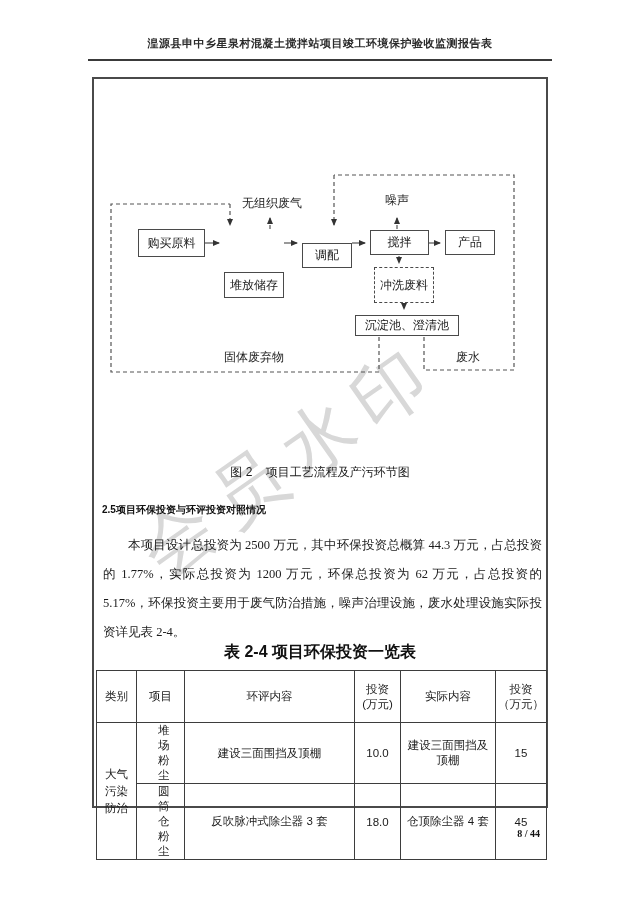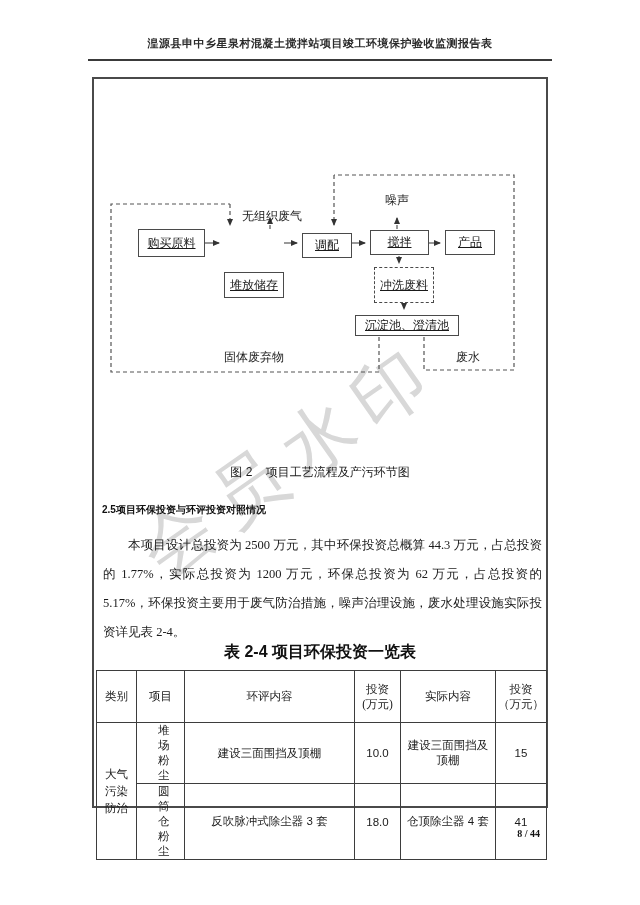--- a/index.html
+++ b/index.html
@@ -35,21 +35,21 @@
     position: absolute; left: 92px; top: 77px; width: 456px; height: 731px;
     border: 2px solid #4a4a4a; z-index: 1; background: transparent;
   }
 
   
   .flowchart { position: absolute; left: 0; top: 0; width: 456px; height: 320px; }
   .flowchart svg { position: absolute; left: 0; top: 0; }
   .fc-box {
     position: absolute; border: 1px solid #4a4a4a; background: #ffffff;
     display: flex; align-items: center; justify-content: center;
-    font-size: 12px; color: #1a1a1a; white-space: nowrap; z-index: 2; text-decoration: underline;
+    font-size: 12px; color: #1a1a1a; white-space: nowrap; z-index: 2;
   }
   .fc-box.dashed { border: 1px dashed #4a4a4a; }
   .fc-label {
     position: absolute; font-size: 12px; color: #1a1a1a;
     text-align: center; white-space: nowrap; z-index: 2;
   }
 
   .caption {
     position: absolute; left: 0; top: 385px; width: 100%;
     text-align: center; font-size: 12px; color: #1a1a1a; white-space: pre;
@@ -77,21 +77,21 @@
     border-collapse: collapse; table-layout: fixed;
     font-size: 11.5px; color: #1a1a1a;
   }
   .invest-table th, .invest-table td {
     border: 1px solid #3d3d3d; text-align: center; vertical-align: middle;
     font-weight: 400; padding: 2px;
   }
   .invest-table .pre { white-space: pre-line; }
   .invest-table td.cat { padding: 0 7px; line-height: 17px; }
   .invest-table td.proj { padding: 0 21px; line-height: 15px; }
-  .invest-table tr.hdr  { height: 52px; font-family: Liberation Serif, serif; }
+  .invest-table tr.hdr  { height: 52px; }
   .invest-table tr.r1   { height: 46px; }
   .invest-table tr.r2   { height: 38px; }
 
   .page-number {
     position: absolute; left: 440px; top: 828px; width: 100px;
     text-align: right; font-size: 10px; font-weight: 700;
     font-family: "Liberation Serif", "DejaVu Serif", serif; color: #111;
   }
 </style>
 </head>
@@ -126,27 +126,27 @@
           <line x1="305" y1="177" x2="305" y2="184" stroke-dasharray="4 3" marker-end="url(#ah)"></line>
           <line x1="310" y1="216" x2="310" y2="230" stroke-dasharray="4 3" marker-end="url(#ah)"></line>
 
           <polyline points="285,258 285,293 17,293 17,125 136,125" stroke-dasharray="4 3"></polyline>
           <polyline points="330,258 330,291 420,291 420,96 240,96" stroke-dasharray="4 3"></polyline>
         </g>
       </svg>
 
       <div class="fc-box" style="left:44px; top:150px; width:67px; height:28px;">购买原料</div>
       <div class="fc-box" style="left:130px; top:151px; width:60px; height:26px;margin-top:42px;">堆放储存</div>
-      <div class="fc-box" style="left:208px; top:154px; width:50px; height:25px;">调配</div>
+      <div class="fc-box" style="left:208px; top:164px; width:50px; height:25px;">调配</div>
       <div class="fc-box" style="left:276px; top:151px; width:59px; height:25px;">搅拌</div>
       <div class="fc-box" style="left:351px; top:151px; width:50px; height:25px;">产品</div>
       <div class="fc-box dashed" style="left:280px; top:188px; width:60px; height:36px;">冲洗废料</div>
       <div class="fc-box" style="left:261px; top:236px; width:104px; height:21px;">沉淀池、澄清池</div>
 
-      <div class="fc-label" style="left:140px; top:116px; width:76px;margin-top:13px;">无组织废气</div>
+      <div class="fc-label" style="left:140px; top:116px; width:76px;">无组织废气</div>
       <div class="fc-label" style="left:279px; top:113px; width:48px;">噪声</div>
       <div class="fc-label" style="left:120px; top:270px; width:80px;">固体废弃物</div>
       <div class="fc-label" style="left:350px; top:270px; width:48px;">废水</div>
     </div>
 
     <div class="caption">图 2    项目工艺流程及产污环节图</div>
 
     <div class="section-heading">2.5项目环保投资与环评投资对照情况</div>
 
     <div class="body-paragraph">本项目设计总投资为 2500 万元，其中环保投资总概算 44.3 万元，占总投资的 1.77%，实际总投资为 1200 万元，环保总投资为 62 万元，占总投资的 5.17%，环保投资主要用于废气防治措施，噪声治理设施，废水处理设施实际投资详见表 2-4。</div>
@@ -179,21 +179,21 @@
           <td>建设三面围挡及顶棚</td>
           <td>10.0</td>
           <td>建设三面围挡及顶棚</td>
           <td>15</td>
         </tr>
         <tr class="r2">
           <td class="proj">圆筒仓粉尘</td>
           <td>反吹脉冲式除尘器 3 套</td>
           <td>18.0</td>
           <td>仓顶除尘器 4 套</td>
-          <td>41</td>
+          <td>45</td>
         </tr>
       </tbody>
     </table>
 
   </div>
 
   <div class="page-number">8 / 44</div>
 
 </div>
 

